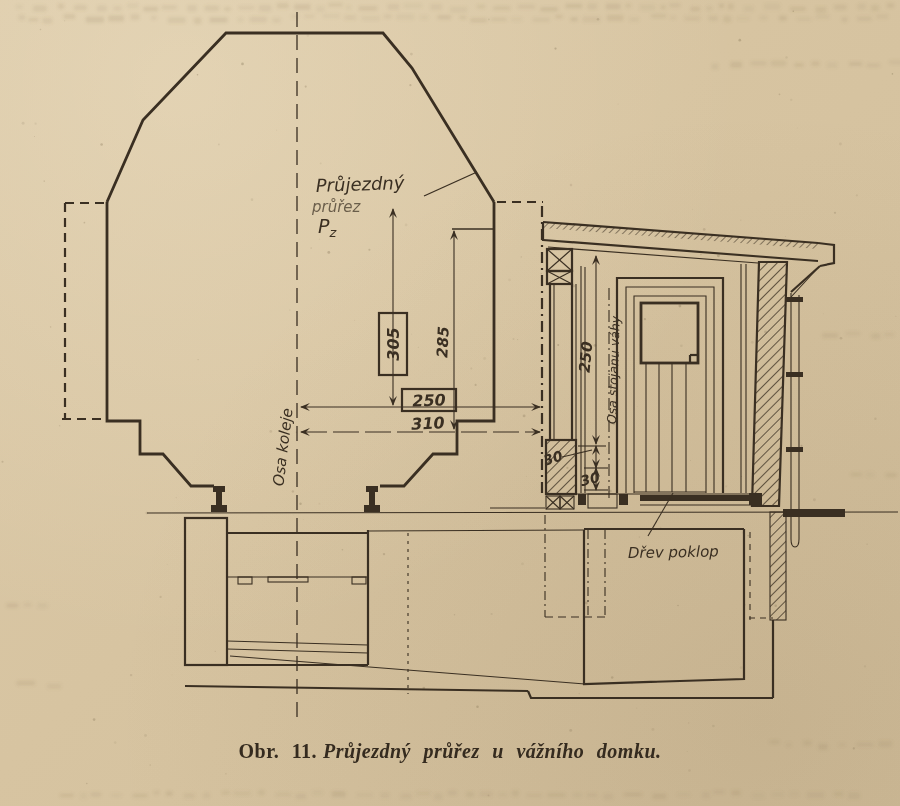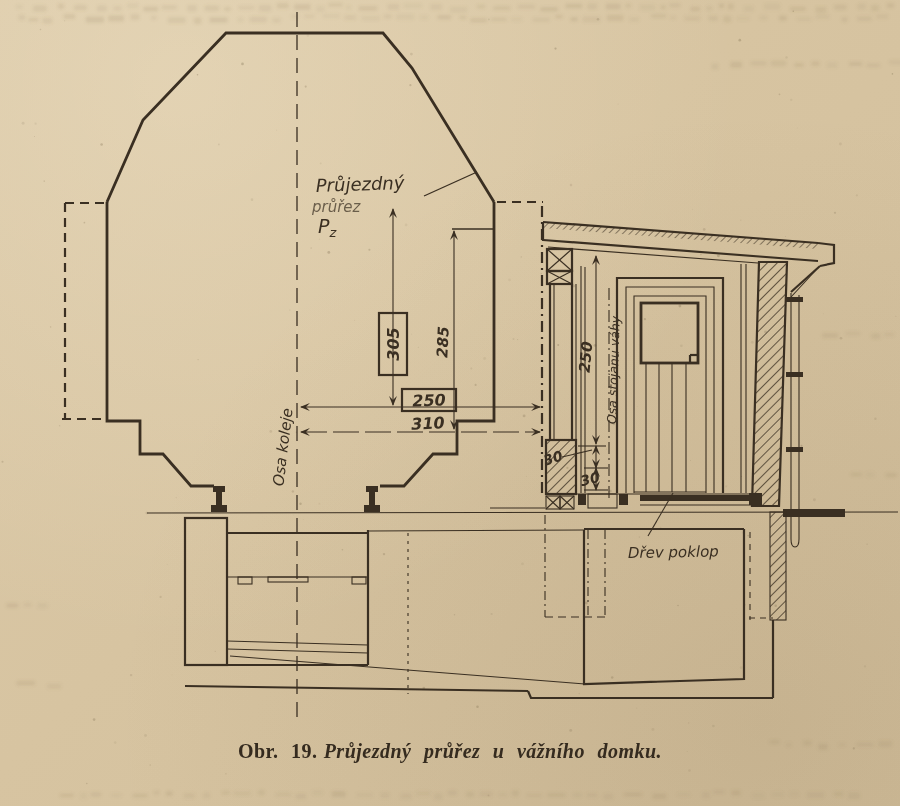--- a/index.html
+++ b/index.html
@@ -569,15 +569,15 @@
     <rect class="ink w1" x="770" y="512" width="16" height="108"></rect>
   </g>
 
   <g>
     <line class="ink w1" x1="673" y1="493" x2="648" y2="536"></line>
     <text class="lbl" font-size="15" x="628" y="558" transform="rotate(-1 628 558)">Dřev poklop</text>
   </g>
 </svg>
 
 <div class="caption">
-  <span>Obr. 19.</span><span class="it">Průjezdný průřez u vážního domku.</span>
+  <span>Obr. 11.</span><span class="it">Průjezdný průřez u vážního domku.</span>
 </div>
 </div>
 
 </body></html>

